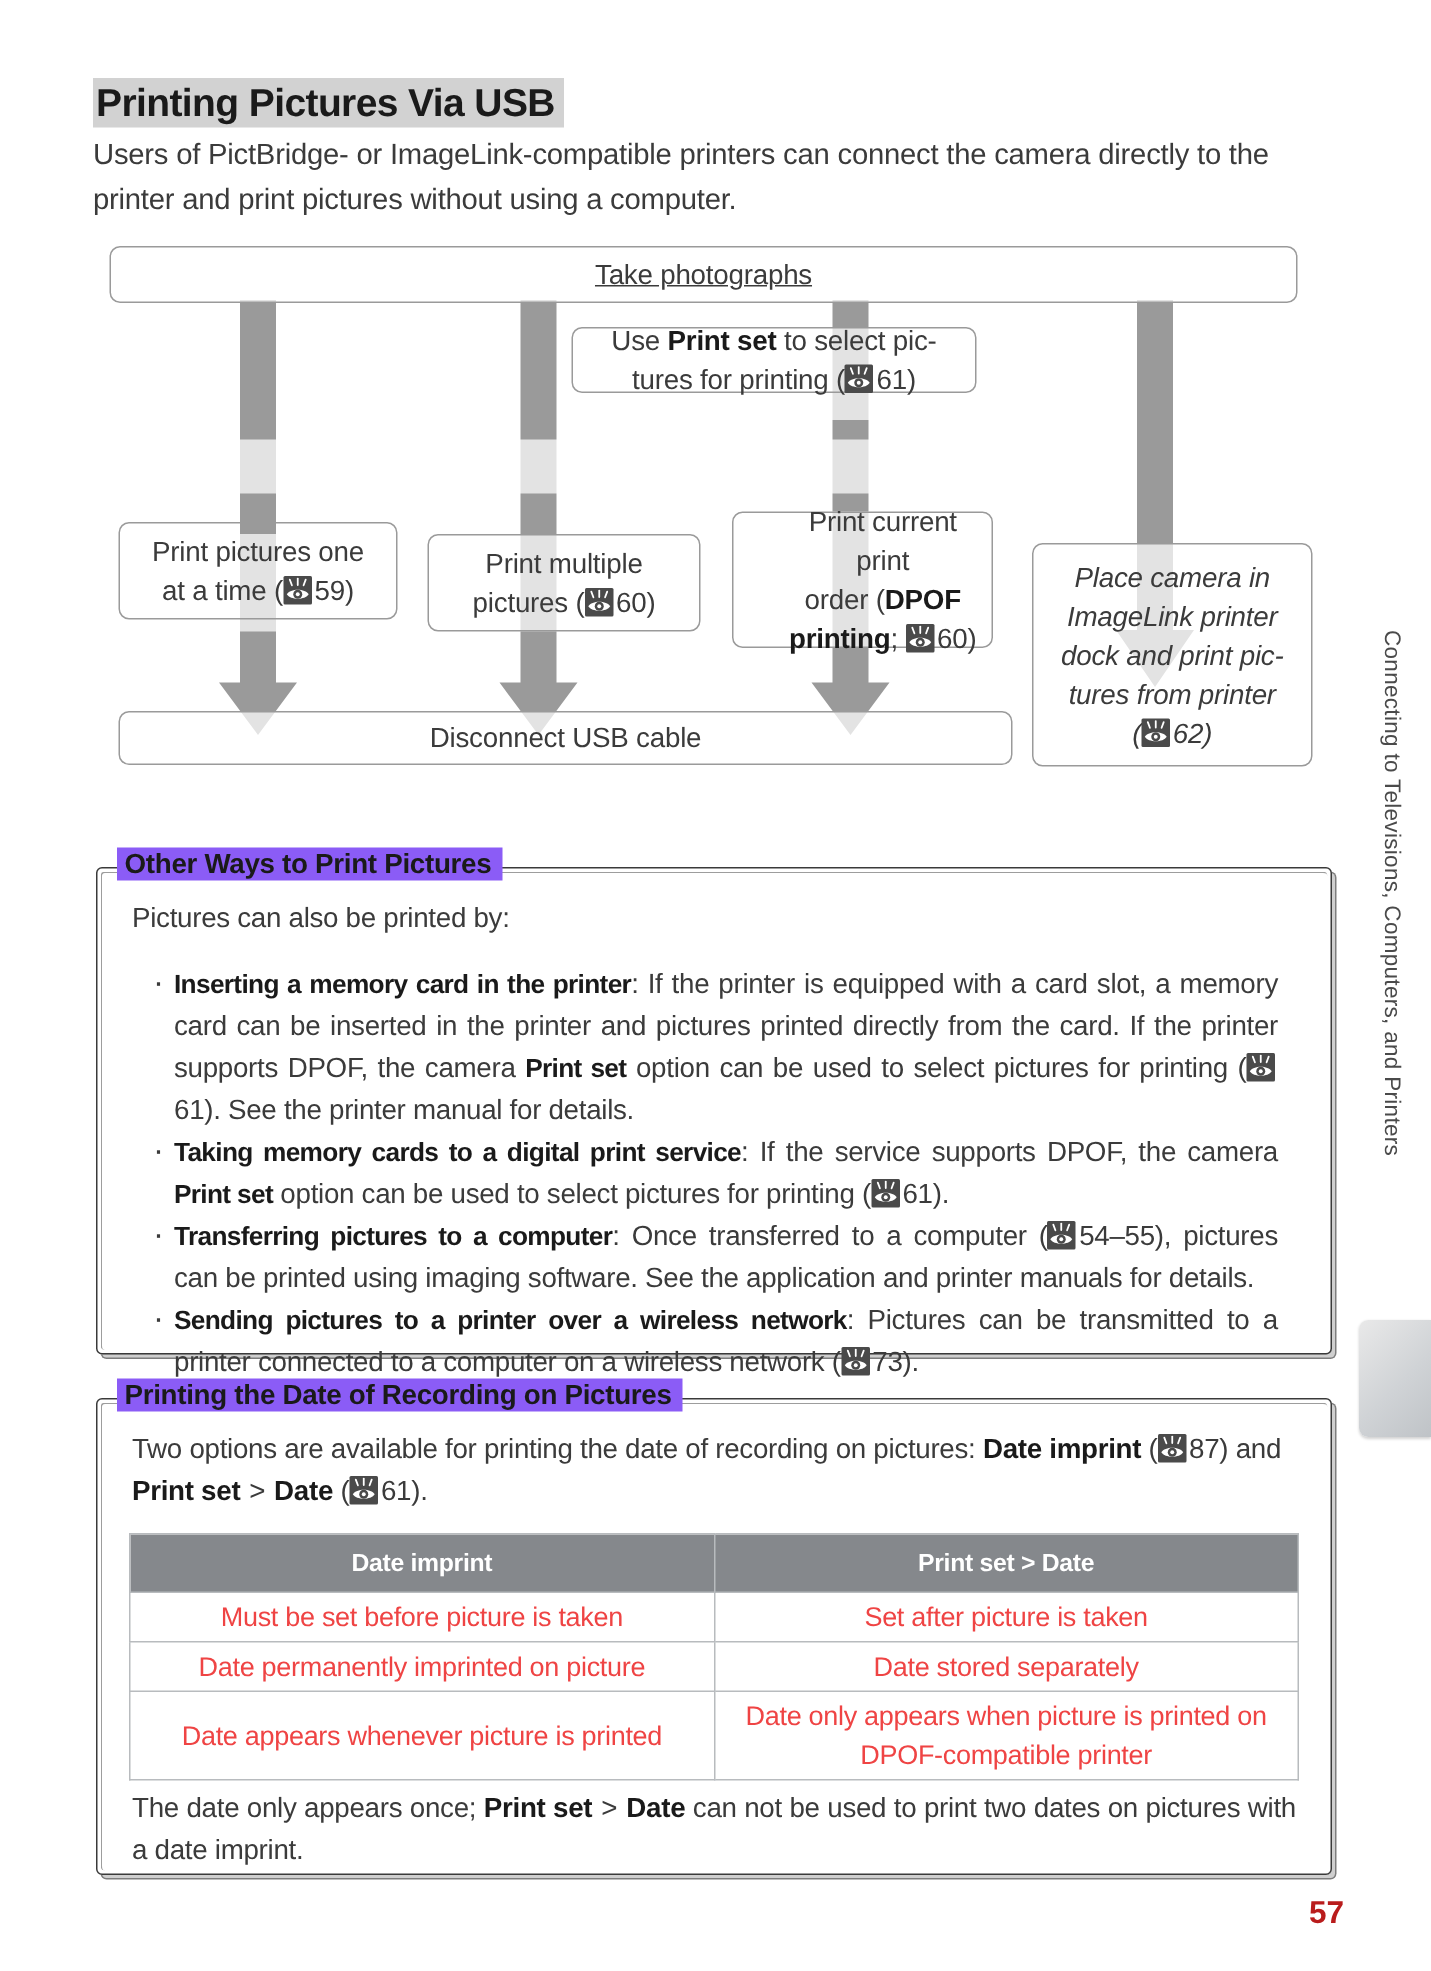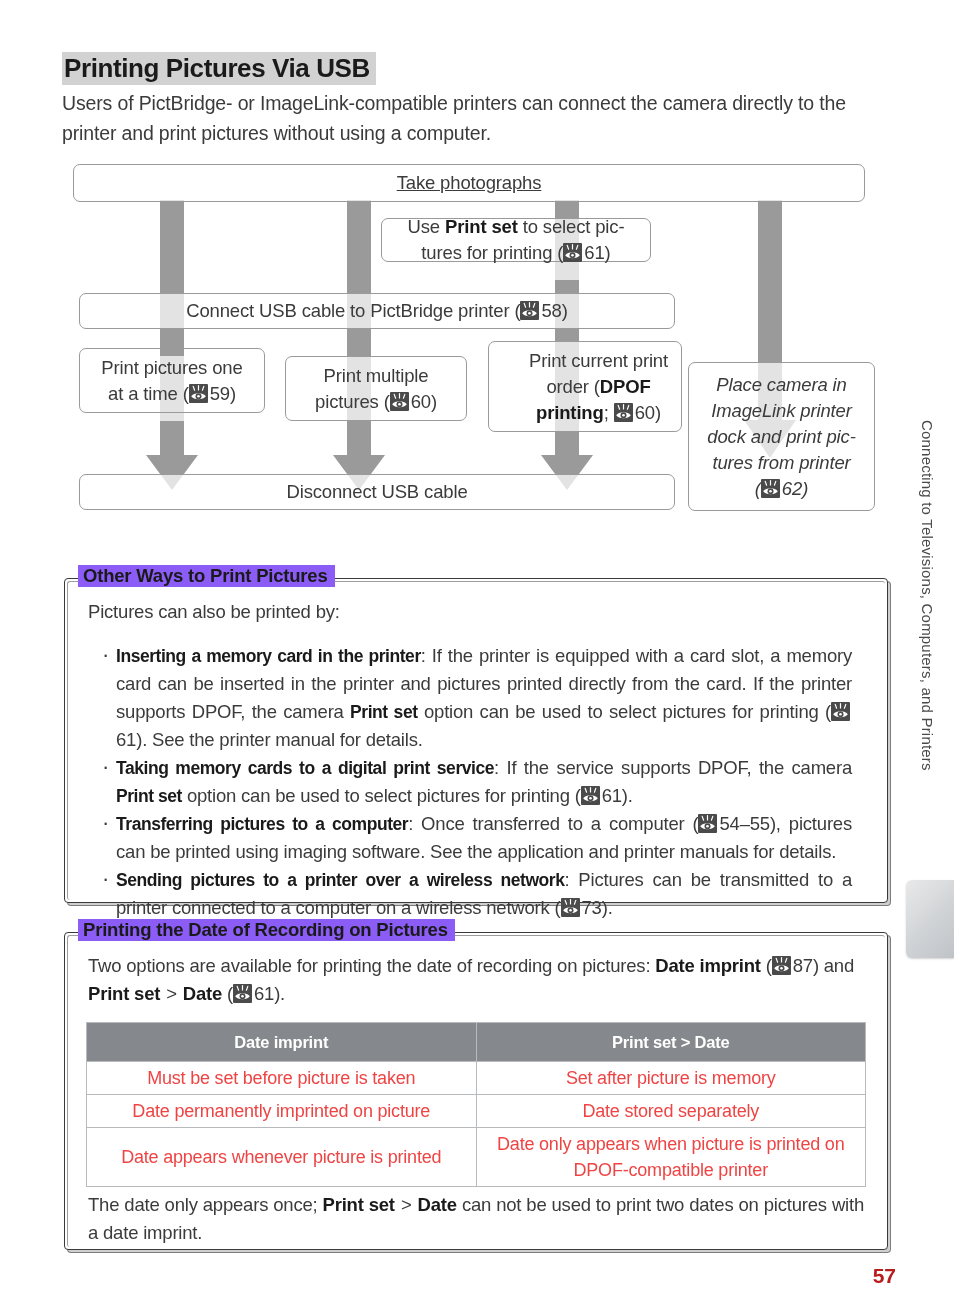--- a/index.html
+++ b/index.html
@@ -266,32 +266,20 @@
               <line x1="4.2" y1="2.4" x2="5.6" y2="6.2"></line>
               <line x1="9.5" y1="1.7" x2="9.5" y2="6.0"></line>
               <line x1="14.8" y1="2.4" x2="13.4" y2="6.2"></line>
             </g>
             <path d="M2.2 12.2 C4.6 8.2, 14.4 8.2, 16.8 12.2 C14.4 16.2, 4.6 16.2, 2.2 12.2 Z" fill="#ffffff"></path>
             <circle cx="9.5" cy="12.2" r="3.0" fill="#4a4a4a"></circle>
             <circle cx="9.5" cy="12.2" r="1.3" fill="#ffffff"></circle>
           </svg></span>61)</span>
   </div>
 
-  <div class="flowbox" style="left:79px;top:293px;width:596px;height:36px;">
-    <span class="inner">Connect USB cable to PictBridge printer (<span class="eye"><svg width="19" height="19" viewBox="0 0 19 19">
-            <g stroke="#ffffff" stroke-width="1.2" stroke-linecap="round">
-              <line x1="4.2" y1="2.4" x2="5.6" y2="6.2"></line>
-              <line x1="9.5" y1="1.7" x2="9.5" y2="6.0"></line>
-              <line x1="14.8" y1="2.4" x2="13.4" y2="6.2"></line>
-            </g>
-            <path d="M2.2 12.2 C4.6 8.2, 14.4 8.2, 16.8 12.2 C14.4 16.2, 4.6 16.2, 2.2 12.2 Z" fill="#ffffff"></path>
-            <circle cx="9.5" cy="12.2" r="3.0" fill="#4a4a4a"></circle>
-            <circle cx="9.5" cy="12.2" r="1.3" fill="#ffffff"></circle>
-          </svg></span>58)</span>
-  </div>
 
   <div class="flowbox" style="left:79px;top:348px;width:186px;height:65px;">
     <span class="inner">Print pictures one<br>at a time (<span class="eye"><svg width="19" height="19" viewBox="0 0 19 19">
             <g stroke="#ffffff" stroke-width="1.2" stroke-linecap="round">
               <line x1="4.2" y1="2.4" x2="5.6" y2="6.2"></line>
               <line x1="9.5" y1="1.7" x2="9.5" y2="6.0"></line>
               <line x1="14.8" y1="2.4" x2="13.4" y2="6.2"></line>
             </g>
             <path d="M2.2 12.2 C4.6 8.2, 14.4 8.2, 16.8 12.2 C14.4 16.2, 4.6 16.2, 2.2 12.2 Z" fill="#ffffff"></path>
             <circle cx="9.5" cy="12.2" r="3.0" fill="#4a4a4a"></circle>
@@ -305,21 +293,21 @@
               <line x1="4.2" y1="2.4" x2="5.6" y2="6.2"></line>
               <line x1="9.5" y1="1.7" x2="9.5" y2="6.0"></line>
               <line x1="14.8" y1="2.4" x2="13.4" y2="6.2"></line>
             </g>
             <path d="M2.2 12.2 C4.6 8.2, 14.4 8.2, 16.8 12.2 C14.4 16.2, 4.6 16.2, 2.2 12.2 Z" fill="#ffffff"></path>
             <circle cx="9.5" cy="12.2" r="3.0" fill="#4a4a4a"></circle>
             <circle cx="9.5" cy="12.2" r="1.3" fill="#ffffff"></circle>
           </svg></span>60)</span>
   </div>
 
-  <div class="flowbox" style="left:488px;top:341px;width:194px;height:91px;padding-left:27px;">
+  <div class="flowbox" style="left:488px;top:341px;width:174px;height:91px;padding-left:27px;">
     <span class="inner">Print current print<br>order (<b>DPOF</b><br><b>printing</b>; <span class="eye"><svg width="19" height="19" viewBox="0 0 19 19">
             <g stroke="#ffffff" stroke-width="1.2" stroke-linecap="round">
               <line x1="4.2" y1="2.4" x2="5.6" y2="6.2"></line>
               <line x1="9.5" y1="1.7" x2="9.5" y2="6.0"></line>
               <line x1="14.8" y1="2.4" x2="13.4" y2="6.2"></line>
             </g>
             <path d="M2.2 12.2 C4.6 8.2, 14.4 8.2, 16.8 12.2 C14.4 16.2, 4.6 16.2, 2.2 12.2 Z" fill="#ffffff"></path>
             <circle cx="9.5" cy="12.2" r="3.0" fill="#4a4a4a"></circle>
             <circle cx="9.5" cy="12.2" r="1.3" fill="#ffffff"></circle>
           </svg></span>60)</span>
@@ -427,21 +415,21 @@
       <table class="cmp">
         <thead>
           <tr>
             <th style="width:50%">Date imprint</th>
             <th style="width:50%">Print set &gt; Date</th>
           </tr>
         </thead>
         <tbody>
           <tr>
             <td>Must be set before picture is taken</td>
-            <td>Set after picture is memory</td>
+            <td>Set after picture is taken</td>
           </tr>
           <tr>
             <td>Date permanently imprinted on picture</td>
             <td>Date stored separately</td>
           </tr>
           <tr>
             <td>Date appears whenever picture is printed</td>
             <td>Date only appears when picture is printed on DPOF-compatible printer</td>
           </tr>
         </tbody>

